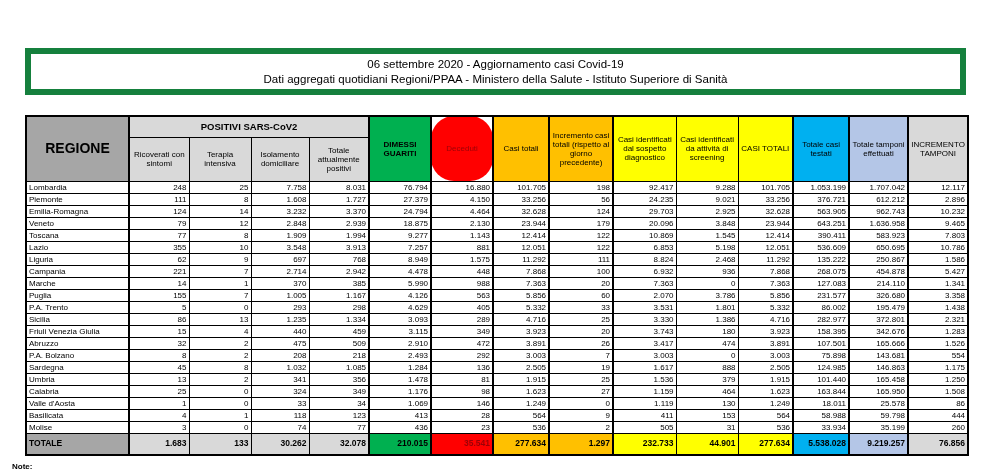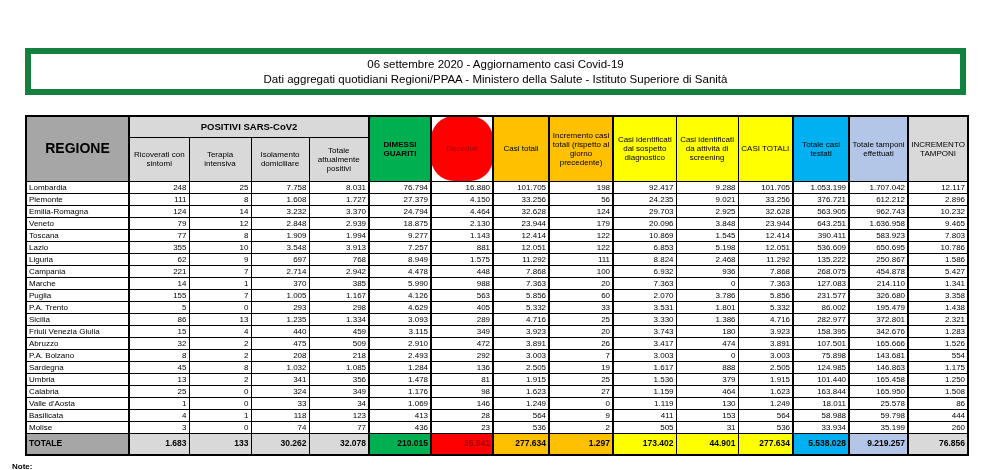--- a/index.html
+++ b/index.html
@@ -475,21 +475,21 @@
         <tr class="total-row">
           <td class="region t-gdark">TOTALE</td>
           <td class="num t-glight bl2">1.683</td>
           <td class="num t-glight">133</td>
           <td class="num t-glight">30.262</td>
           <td class="num t-glight">32.078</td>
           <td class="num t-green bl2">210.015</td>
           <td class="num t-red bl2">35.541</td>
           <td class="num t-orange bl2">277.634</td>
           <td class="num t-orange bl2">1.297</td>
-          <td class="num t-yellow bl2">173.402</td>
+          <td class="num t-yellow bl2">232.733</td>
           <td class="num t-yellow">44.901</td>
           <td class="num t-yellow">277.634</td>
           <td class="num t-cyan bl2">5.538.028</td>
           <td class="num t-peri bl2">9.219.257</td>
           <td class="num t-glight bl2">76.856</td>
         </tr>
       </tbody>
   </table>
 
   <div class="footer-note">Note:</div>

